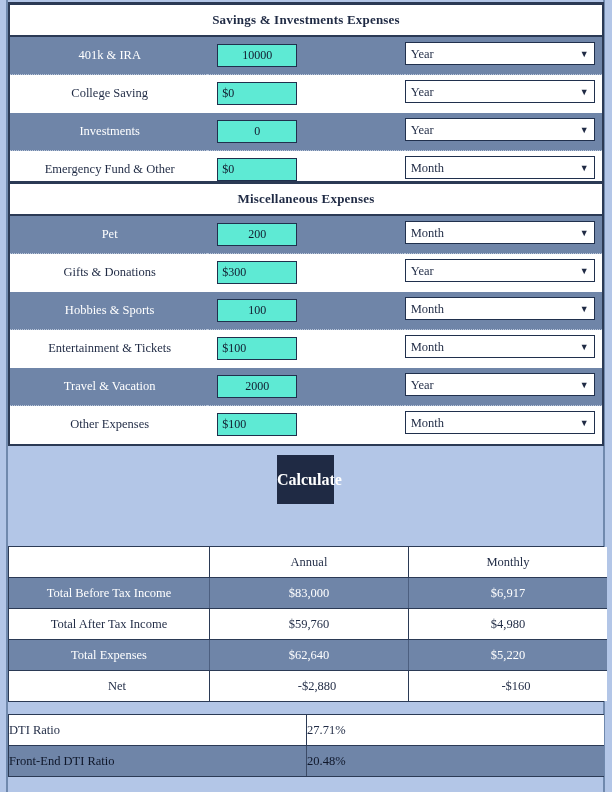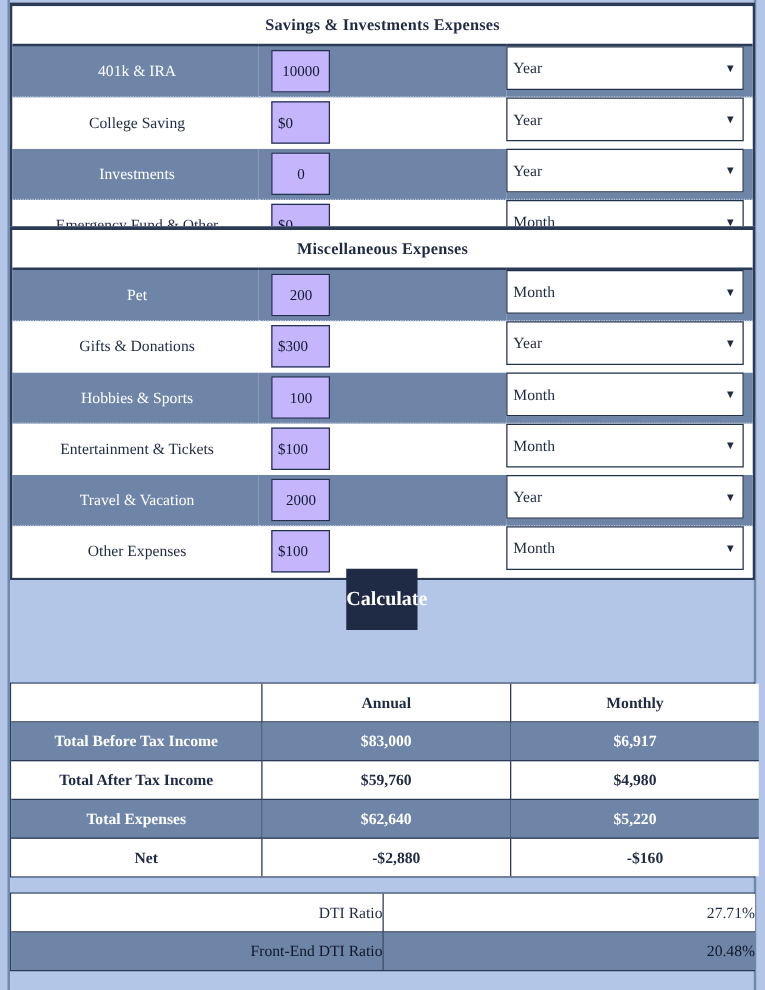--- a/index.html
+++ b/index.html
@@ -100,39 +100,39 @@
     width: 263px;
     text-align: center;
     font-size: 12.5px;
     height: 37px;
     padding-left: 2px;
   }
   .exp tr td.amt { width: 134px; text-align: left; padding-left: 10px; }
   .exp tr td.per { width: 199px; text-align: left; }
 
   input.amount {
-    width: 47px;
+    width: 80px;
     height: 23px;
     box-sizing: border-box;
     border: 1.5px solid #20304d;
-    background: #c4b5fd;
+    background: #5eead4;
     color: #111a2e;
     font-family: "Liberation Serif", "DejaVu Serif", serif;
     font-size: 12px;
-    padding: 16px 4px;
+    padding: 5px 4px;
     outline: none;
   }
   input.amount.center { text-align: center; }
   input.amount.left { text-align: left; }
 
   .selwrap {
     position: relative;
     display: inline-block;
     width: 190px;
-    height: 35px;
+    height: 23px;
     box-sizing: border-box;
     border: 1.5px solid #20304d;
     background: #ffffff;
   }
   .selwrap .selval {
     position: absolute;
     left: 5px; top: 50%;
     transform: translateY(-50%);
     font-size: 12.5px;
     color: #1f2a44;
@@ -179,21 +179,20 @@
     left: 8px;
     top: 546px;
     width: 596px;
     box-sizing: border-box;
     border: 1.5px solid #2b3a55;
   }
   table.res {
     width: 100%;
     border-collapse: collapse;
     table-layout: fixed;
-    font-weight: bold;
   }
   table.res td {
     height: 30px;
     font-size: 12.5px;
     text-align: center;
     padding: 0;
     border-right: 1.5px solid #2b3a55;
     border-bottom: 1.5px solid #2b3a55;
   }
   table.res td:last-child { border-right: none; }
@@ -216,21 +215,21 @@
     border: 1.5px solid #2b3a55;
   }
   table.dti {
     width: 100%;
     border-collapse: collapse;
     table-layout: fixed;
   }
   table.dti td {
     height: 30px;
     font-size: 12.5px;
-    text-align: right;
+    text-align: left;
     padding: 0;
     border-bottom: 1.5px solid #2b3a55;
     border-right: 1.5px solid #2b3a55;
   }
   table.dti td:last-child { border-right: none; margin-left: 35px; }
   table.dti tr:last-child td { border-bottom: none; }
   table.dti .d0 { width: 297px; }
   table.dti .d1 { width: 297px; }
   table.dti tr.light td { background: #ffffff; color: #1f2a44; }
   table.dti tr.dark td { background: #6f85a8; color: #0f172a; border-right-color:#3b4a66; }

